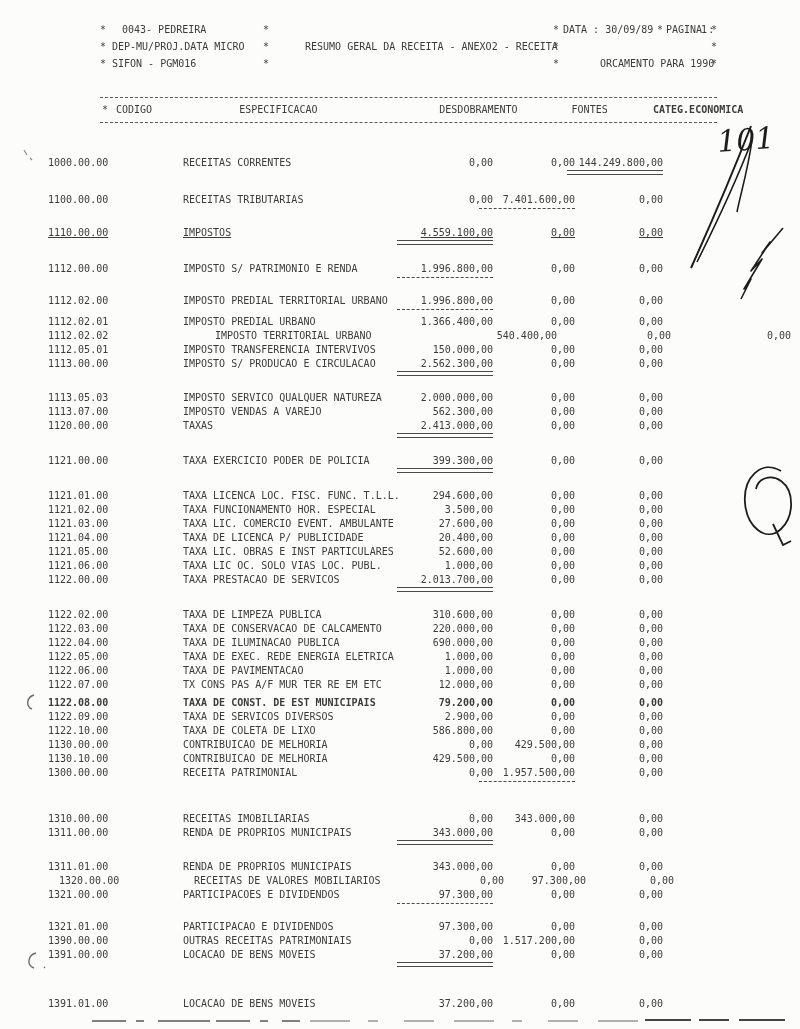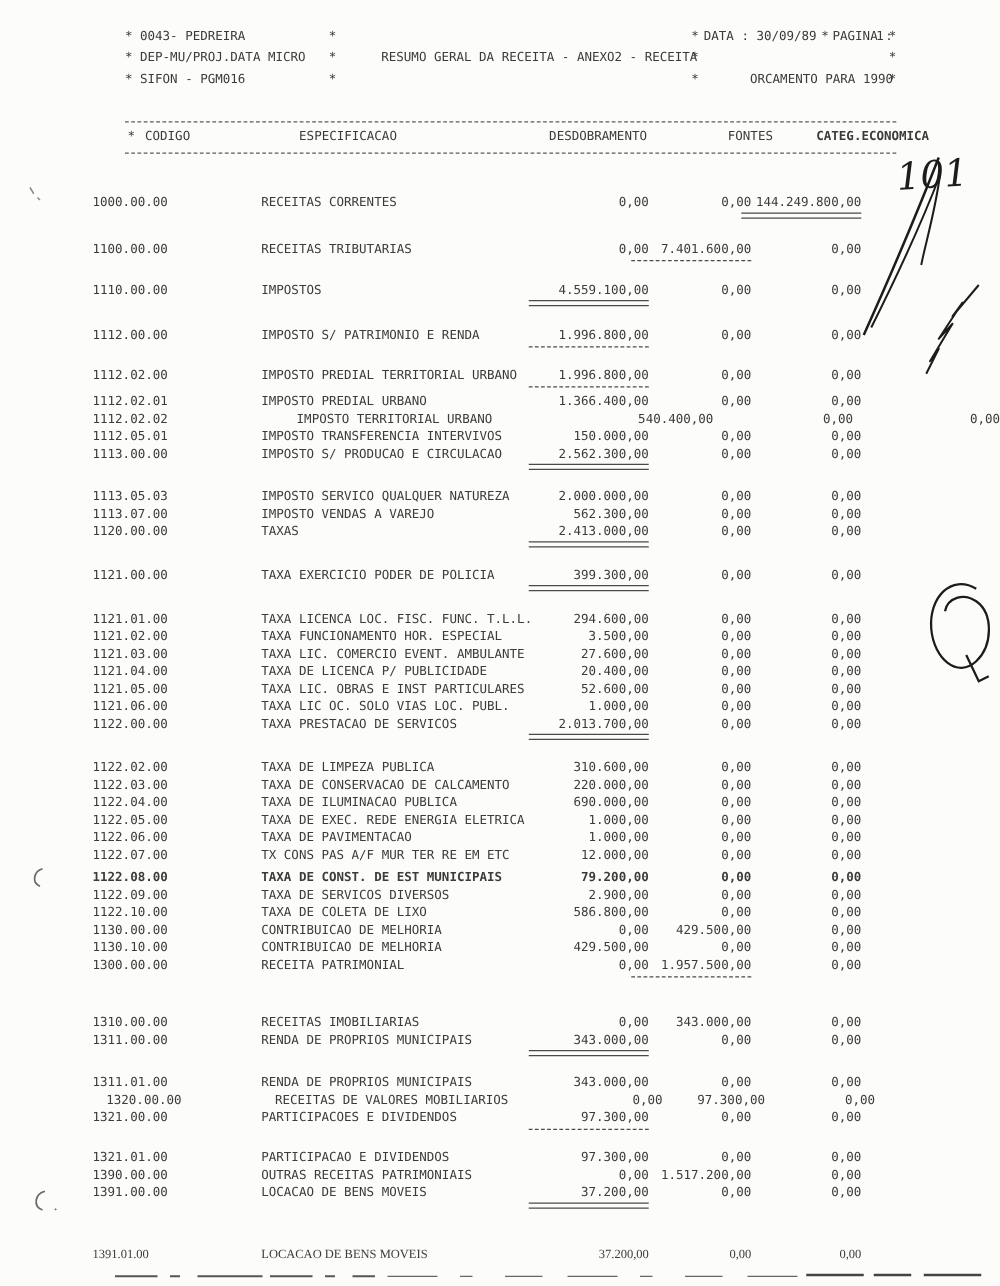--- a/index.html
+++ b/index.html
@@ -20,24 +20,24 @@
     position:absolute; top:97px; left:100px; width:617px;
     border-top:1px dashed #5a5a5a; border-bottom:1px dashed #5a5a5a;
     padding:6px 0 7px 0;
   }
   .colbox .inner{display:flex; padding-left:16px;gap:24px;}
   .colbox .star{position:absolute; left:2px; top:6px;}
   .ch{white-space:pre;}
   .ch.code{width:121px;}
   .ch.spec{width:198px;}
   .ch.desd{width:112px; text-align:right;}
-  .ch.fontes{width:70px; text-align:center;margin-left:30px;}
+  .ch.fontes{width:70px; text-align:left;margin-left:30px;}
   .ch.categ{width:64px; text-align:right;font-weight:bold;}
   
-  .tbody{position:absolute; top:150px; left:0; width:800px; padding-left:74px; box-sizing:border-box;}
+  .tbody{position:absolute; top:150px; left:0; width:800px; padding-left:48px; box-sizing:border-box;}
   .trow{display:flex; height:14px; line-height:14px;}
   .c{display:block; white-space:pre; overflow:visible;}
   .c.code{width:135px;}
   .c.spec{width:198px;}
   .c.desd{width:112px; text-align:right;}
   .c.fontes{width:82px; text-align:right;}
   .c.categ{width:88px; text-align:right;}
   .rule{width:96px;}
   .rule.desd{margin-left:349px;}
   .rule.fontes{margin-left:431px;}
@@ -52,21 +52,21 @@
   }
 </style>
 </head>
 <body>
 
 <div class="page">
   <div class="printed">
 
     <div class="hdr">
       <span class="h-l1" style="left:100px">*</span>
-      <span class="h-l1" style="left:112px">0043- PEDREIRA</span>
+      <span class="h-l1" style="left:122px">0043- PEDREIRA</span>
       <span class="h-l1" style="left:263px">*</span>
       <span class="h-l1" style="left:553px">*</span>
       <span class="h-l1" style="left:563px">DATA : 30/09/89</span>
       <span class="h-l1" style="left:657px">*</span>
       <span class="h-l1" style="left:666px">PAGINA :</span>
       <span class="h-l1" style="left:701px">1</span>
       <span class="h-l1" style="left:711px">*</span>
 
       <span class="h-l2" style="left:100px">*</span>
       <span class="h-l2" style="left:112px">DEP-MU/PROJ.DATA MICRO</span>
@@ -104,21 +104,21 @@
         </div>
         <div class="rule categ double"></div>
         <div class="trow" style="margin-top: 18px;">
           <span class="c code">1100.00.00</span>
           <span class="c spec">RECEITAS TRIBUTARIAS</span>
           <span class="c desd">0,00</span>
           <span class="c fontes">7.401.600,00</span>
           <span class="c categ">0,00</span>
         </div>
         <div class="rule fontes dash"></div>
-        <div class="trow" style="margin-top: 17px;">
+        <div class="trow" style="margin-top: 17px; text-decoration: underline;">
           <span class="c code">1110.00.00</span>
           <span class="c spec">IMPOSTOS</span>
           <span class="c desd">4.559.100,00</span>
           <span class="c fontes">0,00</span>
           <span class="c categ">0,00</span>
         </div>
         <div class="rule desd double"></div>
         <div class="trow" style="margin-top: 17px;">
           <span class="c code">1112.00.00</span>
           <span class="c spec">IMPOSTO S/ PATRIMONIO E RENDA</span>
@@ -381,21 +381,21 @@
           <span class="c categ">0,00</span>
         </div>
         <div class="trow" style="margin-top: 0px;">
           <span class="c code">1391.00.00</span>
           <span class="c spec">LOCACAO DE BENS MOVEIS</span>
           <span class="c desd">37.200,00</span>
           <span class="c fontes">0,00</span>
           <span class="c categ">0,00</span>
         </div>
         <div class="rule desd double"></div>
-        <div class="trow" style="margin-top: 30px; font-family: Liberation Serif, serif;">
+        <div class="trow" style="margin-top: 30px;">
           <span class="c code">1391.01.00</span>
           <span class="c spec">LOCACAO DE BENS MOVEIS</span>
           <span class="c desd">37.200,00</span>
           <span class="c fontes">0,00</span>
           <span class="c categ">0,00</span>
         </div>
       </div>
   </div>
 
   <svg class="ink" width="800" height="1029" viewBox="0 0 800 1029">

